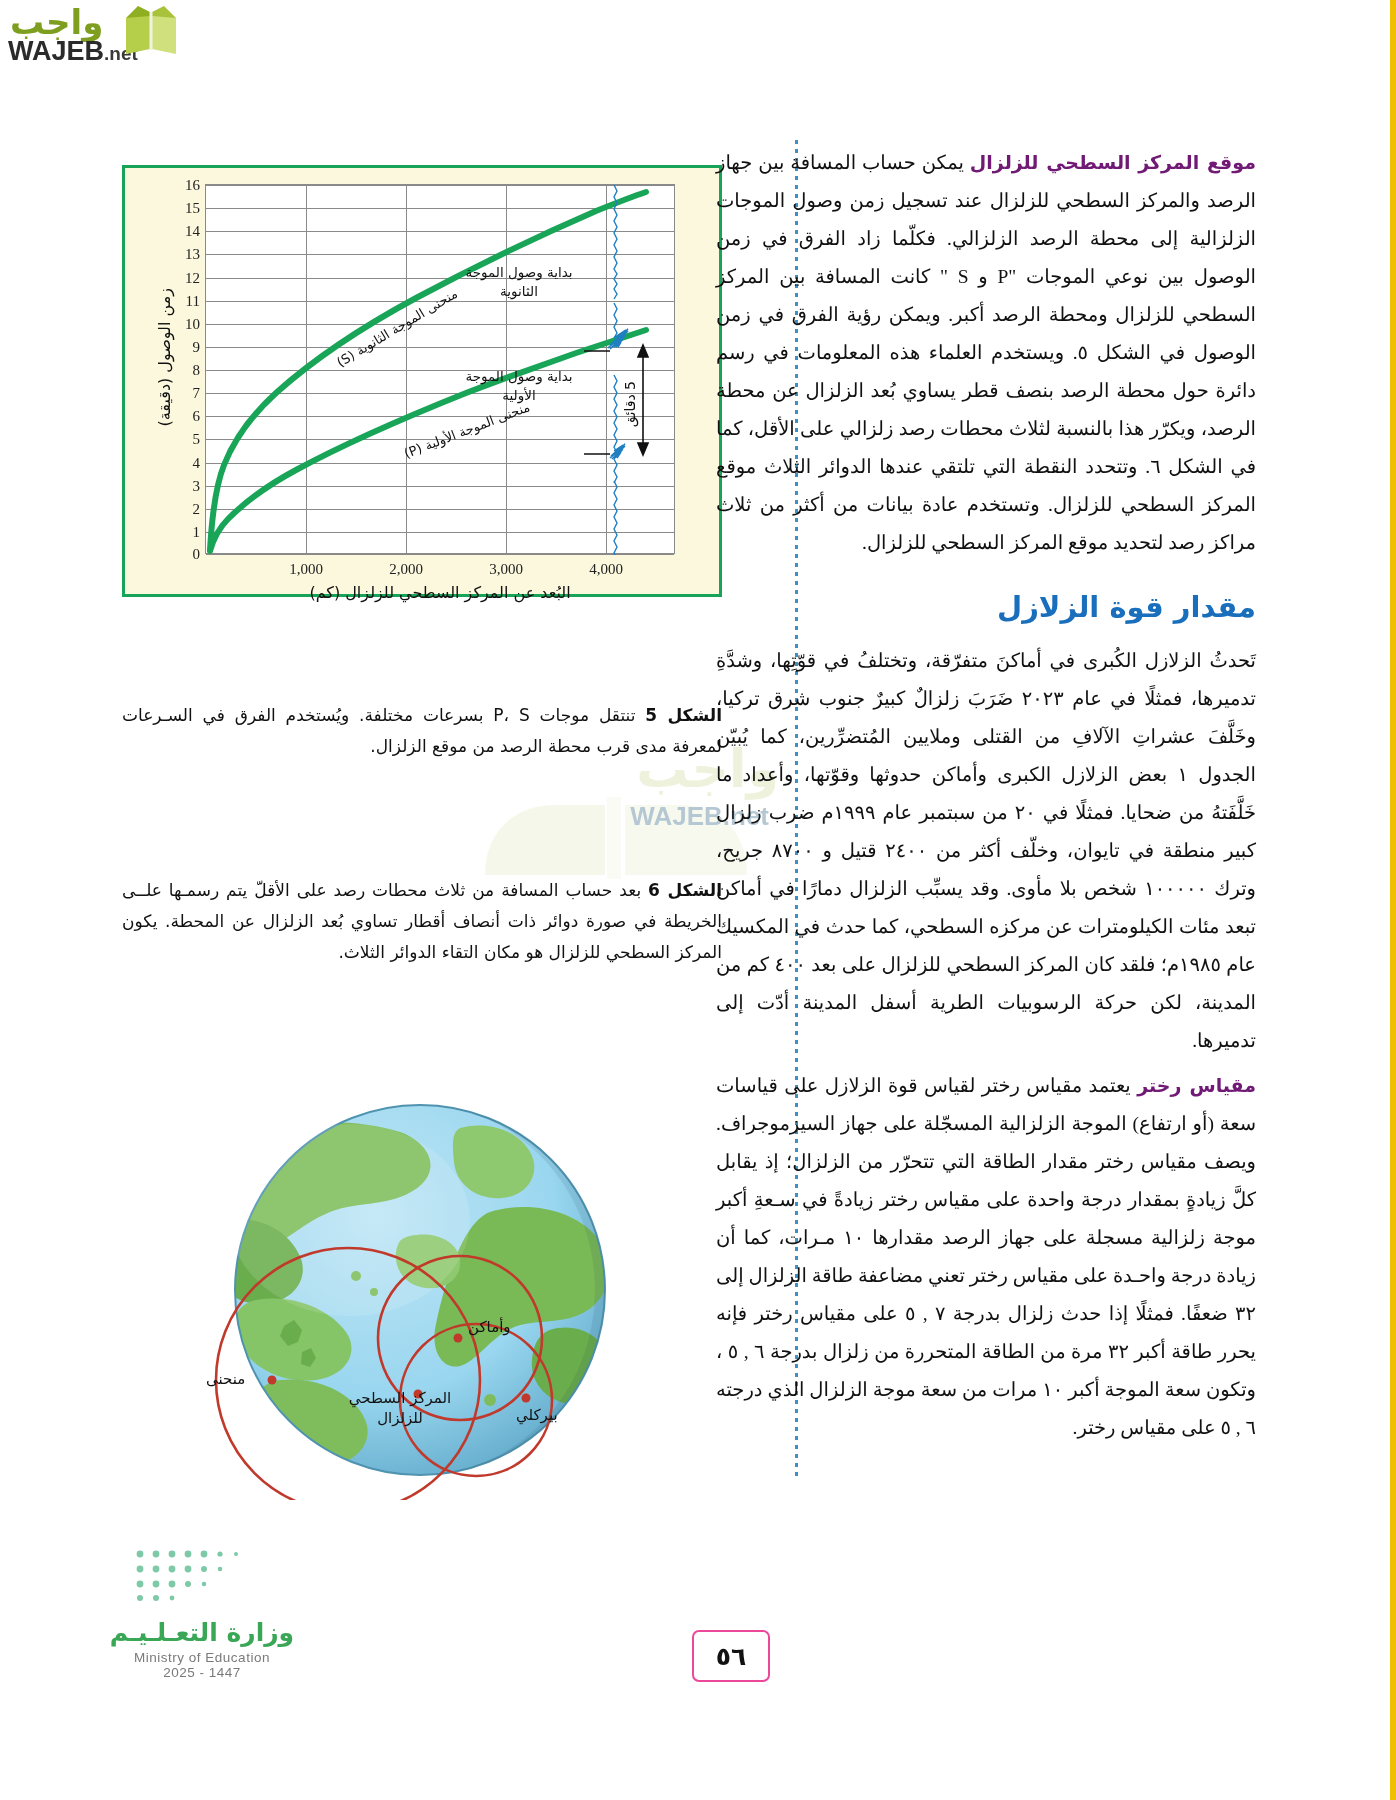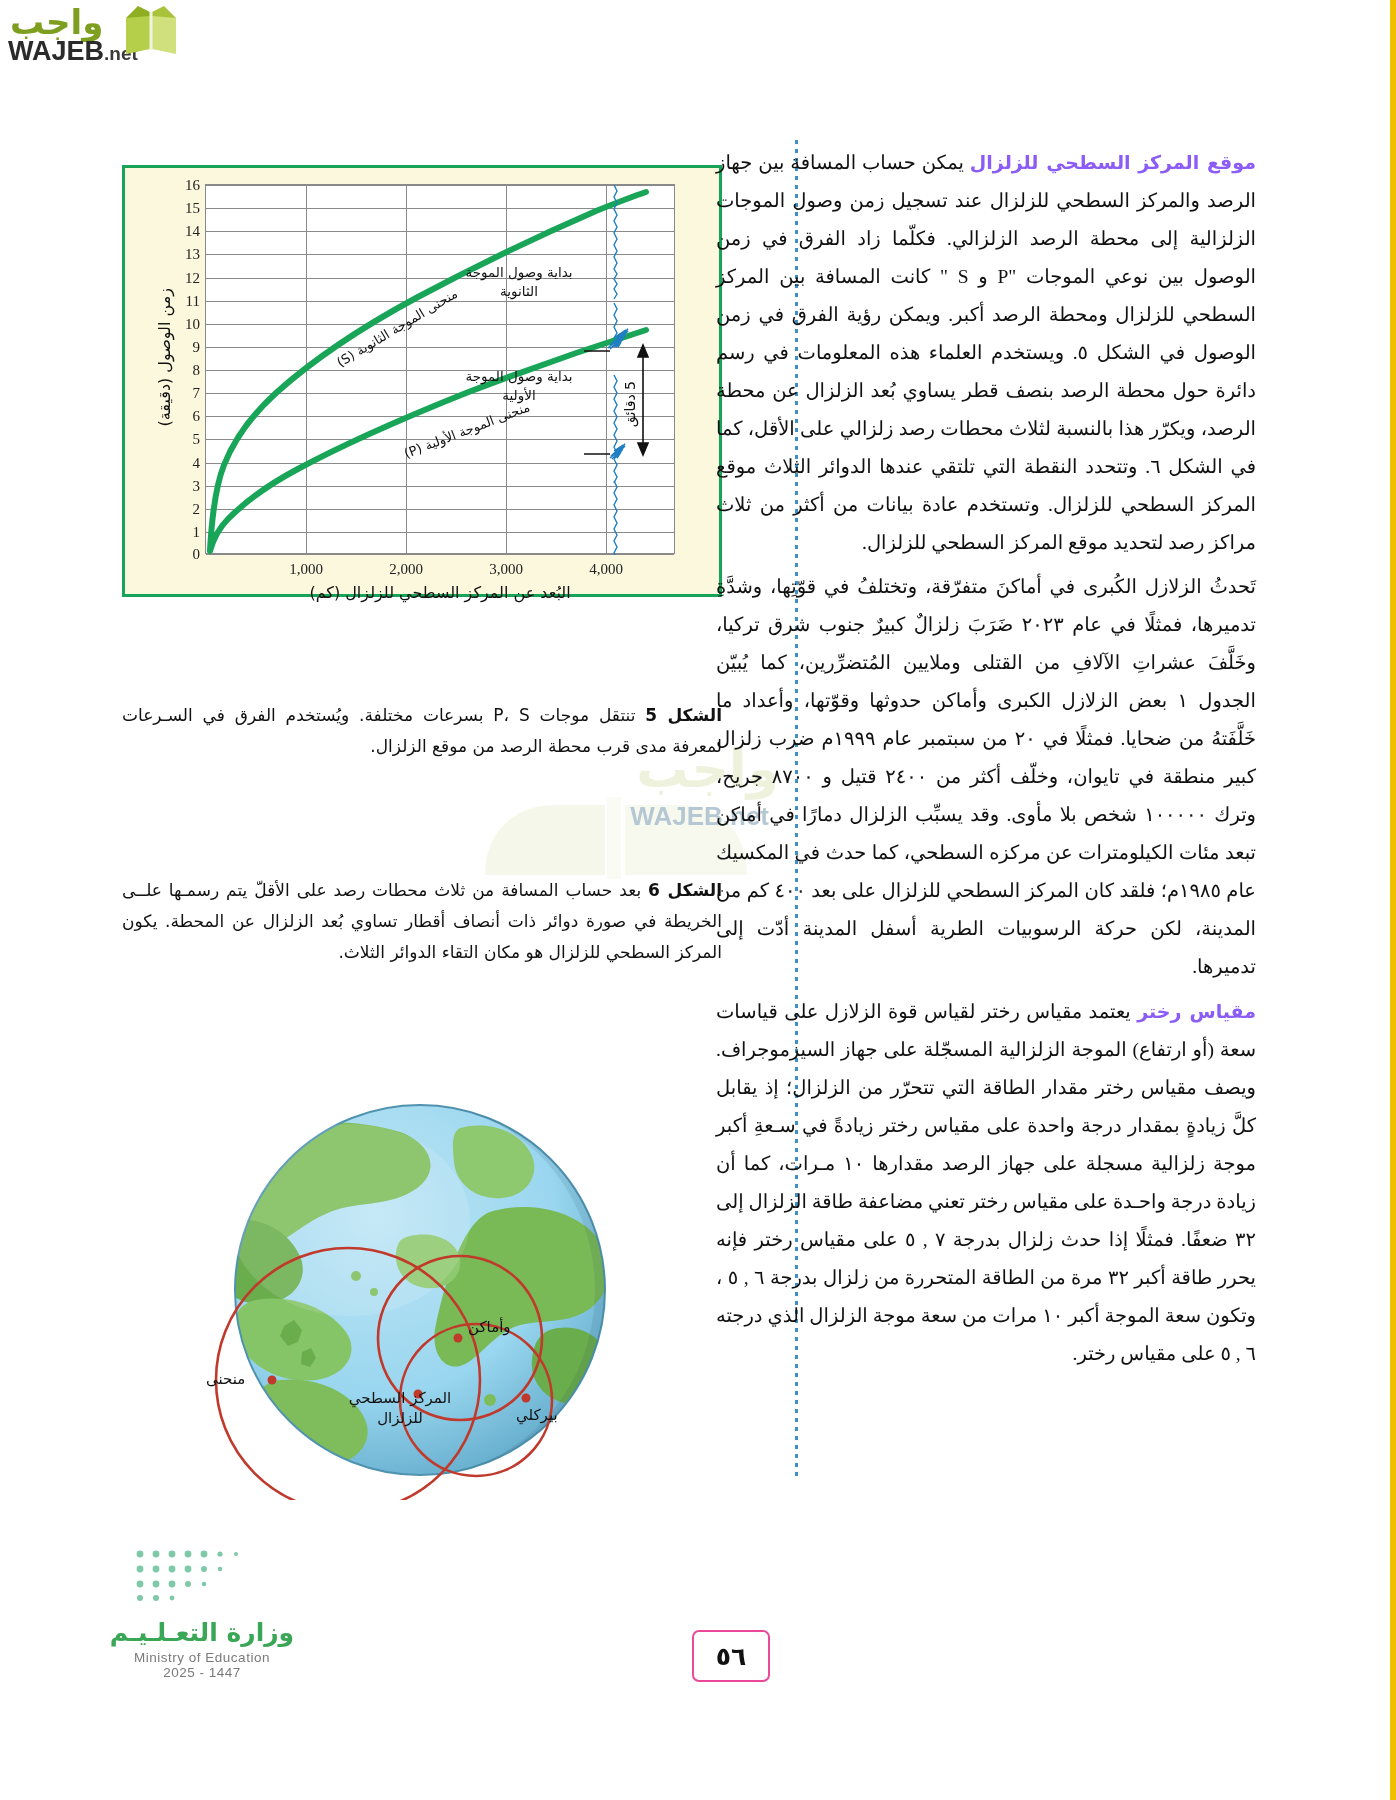--- a/index.html
+++ b/index.html
@@ -35,21 +35,21 @@
     background-image: repeating-linear-gradient(to bottom, #3d8fc4 0 4px, transparent 4px 9px);
   }
 
   
   #body-col {
     position: absolute; right: 140px; top: 143px; width: 540px;
     direction: rtl; text-align: justify;
     font-size: 19.5px; line-height: 38px; color: #111;
   }
   #body-col p { margin-bottom: 6px; text-align: justify; text-align-last: right; }
-  .kw-red { color: #8b5cf6; font-weight: bold; font-family: "DejaVu Sans", sans-serif; font-size: 19px; }
+  .kw-red { color: #701a75; font-weight: bold; font-family: "DejaVu Sans", sans-serif; font-size: 19px; }
   h2.section-title {
     color: #1a6fbd; font-family: "DejaVu Sans", sans-serif;
     font-size: 29px; font-weight: bold; margin: 26px 0 16px 0; text-align: right;
   }
 
   
   #fig-col { position: absolute; left: 0px; top: 0; width: 800px; height: 1800px; }
 
   
   #chart-box {
@@ -388,19 +388,20 @@
   </svg>
   <div class="wm-ar">واجب</div>
   <div class="wm-en">WAJEB.net</div>
 </div>
 
 <div id="body-col">
   <p>
     <span class="kw-red">موقع المركز السطحي للزلزال</span><span> يمكن حساب المسافة بين جهاز الرصد والمركز السطحي للزلزال عند تسجيل زمن وصول الموجات الزلزالية إلى محطة الرصد الزلزالي. فكلّما زاد الفرق في زمن الوصول بين نوعي الموجات "P و S " كانت المسافة بين المركز السطحي للزلزال ومحطة الرصد أكبر. ويمكن رؤية الفرق في زمن الوصول في الشكل ٥. ويستخدم العلماء هذه المعلومات في رسم دائرة حول محطة الرصد بنصف قطر يساوي بُعد الزلزال عن محطة الرصد، ويكرّر هذا بالنسبة لثلاث محطات رصد زلزالي على الأقل، كما في الشكل ٦. وتتحدد النقطة التي تلتقي عندها الدوائر الثلاث موقع المركز السطحي للزلزال. وتستخدم عادة بيانات من أكثر من ثلاث مراكز رصد لتحديد موقع المركز السطحي للزلزال.</span>
   </p>
 
+  <h2 class="section-title">مقدار قوة الزلازل</h2>
 
   <p>تَحدثُ الزلازل الكُبرى في أماكنَ متفرّقة، وتختلفُ في قوّتِها، وشدَّةِ تدميرها، فمثلًا في عام ٢٠٢٣ ضَرَبَ زلزالٌ كبيرٌ جنوب شرق تركيا، وخَلَّفَ عشراتِ الآلافِ من القتلى وملايين المُتضرِّرين، كما يُبيّن الجدول ١ بعض الزلازل الكبرى وأماكن حدوثها وقوّتها، وأعداد ما خَلَّفَتهُ من ضحايا. فمثلًا في ٢٠ من سبتمبر عام ١٩٩٩م ضرب زلزال كبير منطقة في تايوان، وخلّف أكثر من ٢٤٠٠ قتيل و ٨٧٠٠ جريح، وترك ١٠٠٠٠٠ شخص بلا مأوى. وقد يسبِّب الزلزال دمارًا في أماكن تبعد مئات الكيلومترات عن مركزه السطحي، كما حدث في المكسيك عام ١٩٨٥م؛ فلقد كان المركز السطحي للزلزال على بعد ٤٠٠ كم من المدينة، لكن حركة الرسوبيات الطرية أسفل المدينة أدّت إلى تدميرها.</p>
 
   <p>
     <span class="kw-red">مقياس رختر</span><span>  يعتمد مقياس رختر لقياس قوة الزلازل على قياسات سعة (أو ارتفاع) الموجة الزلزالية المسجّلة على جهاز السيزموجراف. ويصف مقياس رختر مقدار الطاقة التي تتحرّر من الزلزال؛ إذ يقابل كلَّ زيادةٍ بمقدار درجة واحدة على مقياس رختر زيادةً في سـعةِ أكبر موجة زلزالية مسجلة على جهاز الرصد مقدارها ١٠ مـرات، كما أن زيادة درجة واحـدة على مقياس رختر تعني مضاعفة طاقة الزلزال إلى ٣٢ ضعفًا. فمثلًا إذا حدث زلزال بدرجة ٧ , ٥ على مقياس رختر فإنه يحرر طاقة أكبر ٣٢ مرة من الطاقة المتحررة من زلزال بدرجة ٦ , ٥ ، وتكون سعة الموجة أكبر ١٠ مرات من سعة موجة الزلزال الذي درجته ٦ , ٥ على مقياس رختر.</span>
   </p>
 </div>
 
 </body></html>

